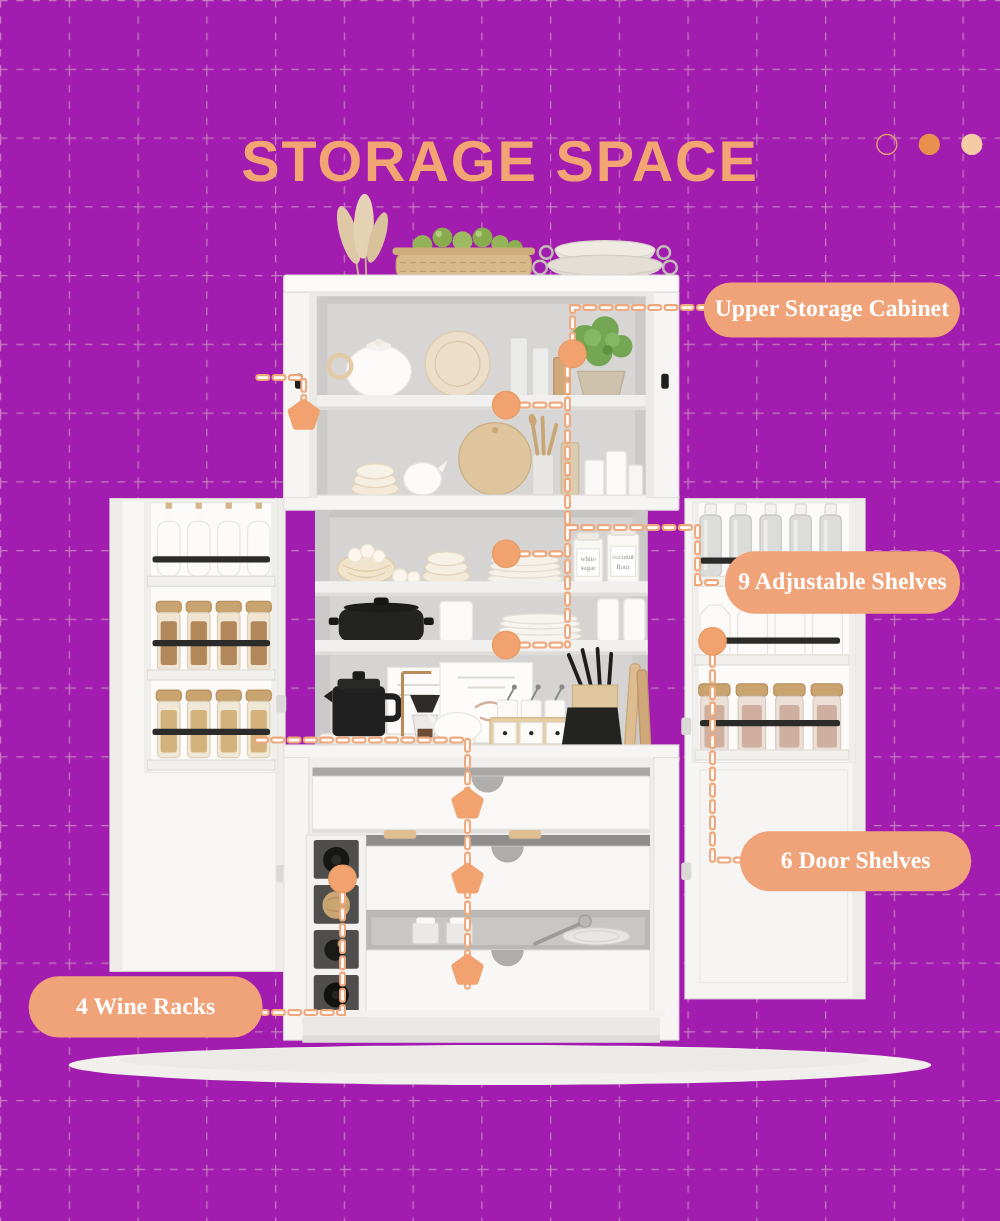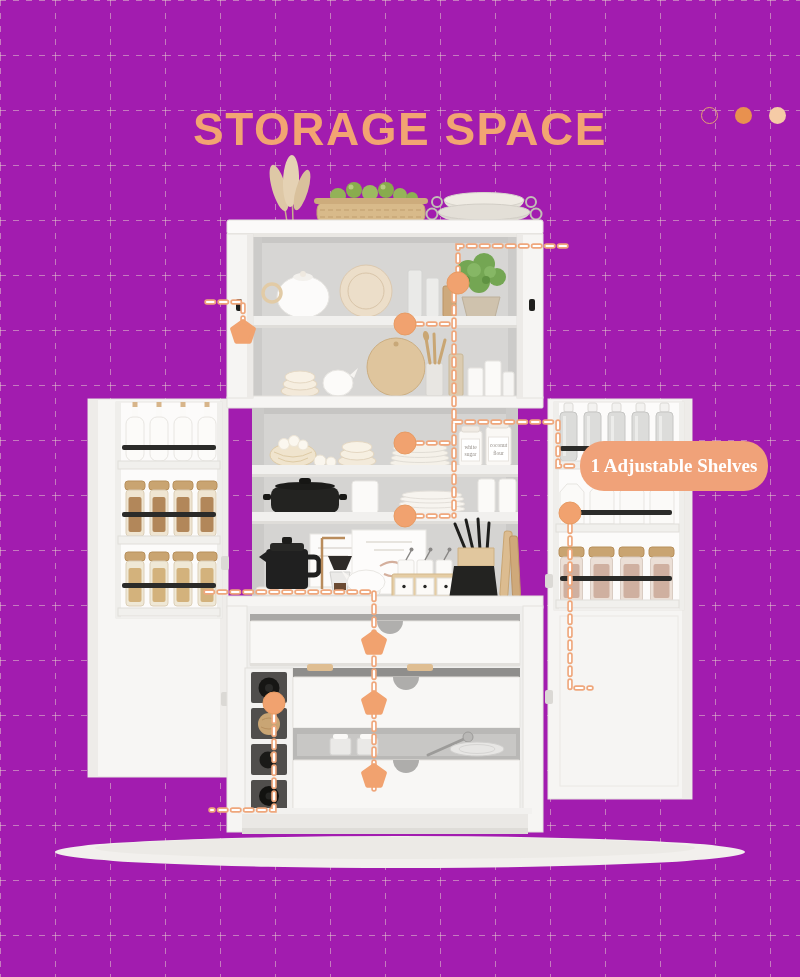--- a/index.html
+++ b/index.html
@@ -493,20 +493,23 @@
 </svg>
 
 <div class="title">STORAGE SPACE</div>
 
 <div class="dots">
   <span class="dot dot-outline"></span>
   <span class="dot dot-solid"></span>
   <span class="dot dot-light"></span>
 </div>
 
-
-
-<div class="badge" style="left:580px;top:441px;width:188px;height:50px">1 Adjustable Shelves</div>
-
-
-
+<div class="badge" style="left:563px;top:226px;width:205px;height:44px">Upper Storage Cabinet</div>
+
+
+<div class="badge" style="left:580px;top:441px;width:188px;height:50px">9 Adjustable Shelves</div>
+
+
+<div class="badge" style="left:592px;top:665px;width:185px;height:48px">6 Door Shelves</div>
+
+<div class="badge" style="left:23px;top:781px;width:187px;height:49px">4 Wine Racks</div>
 
 </div>
 
 </body></html>

